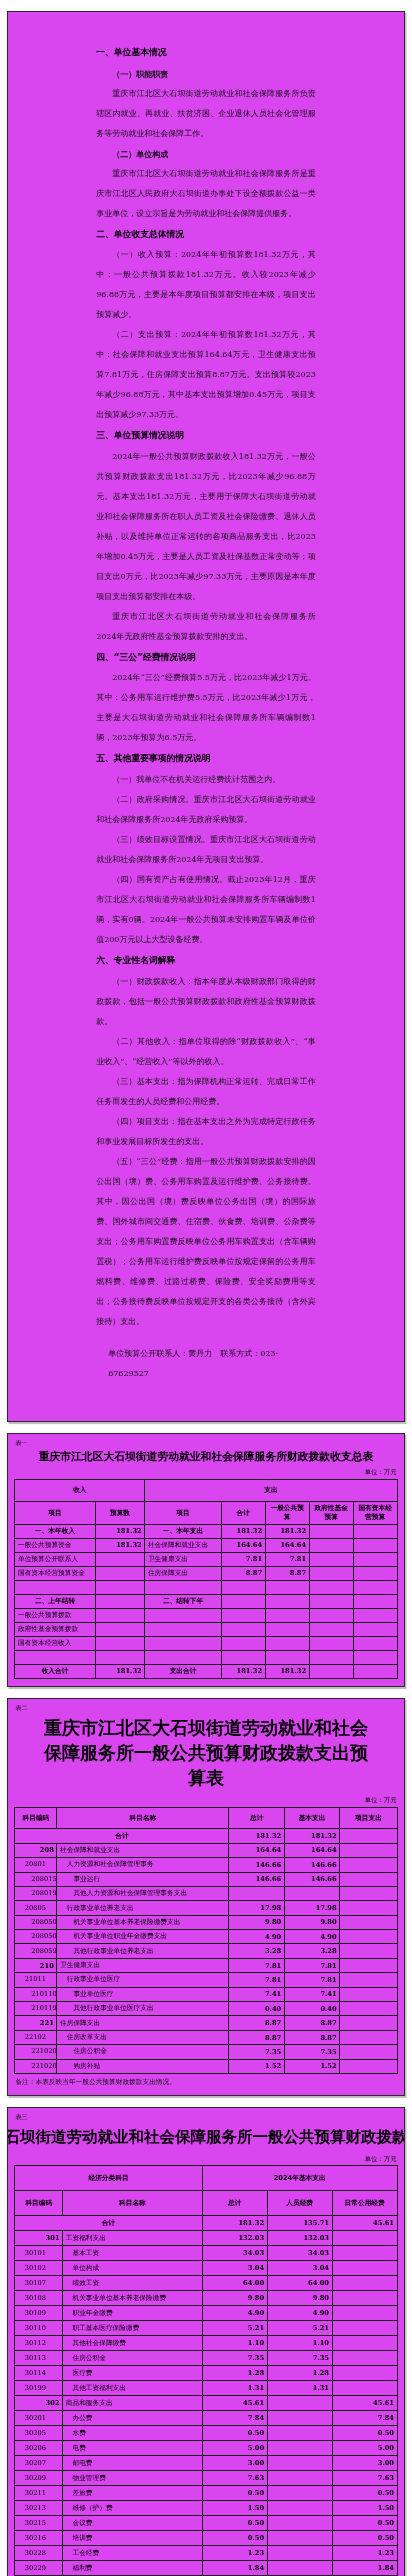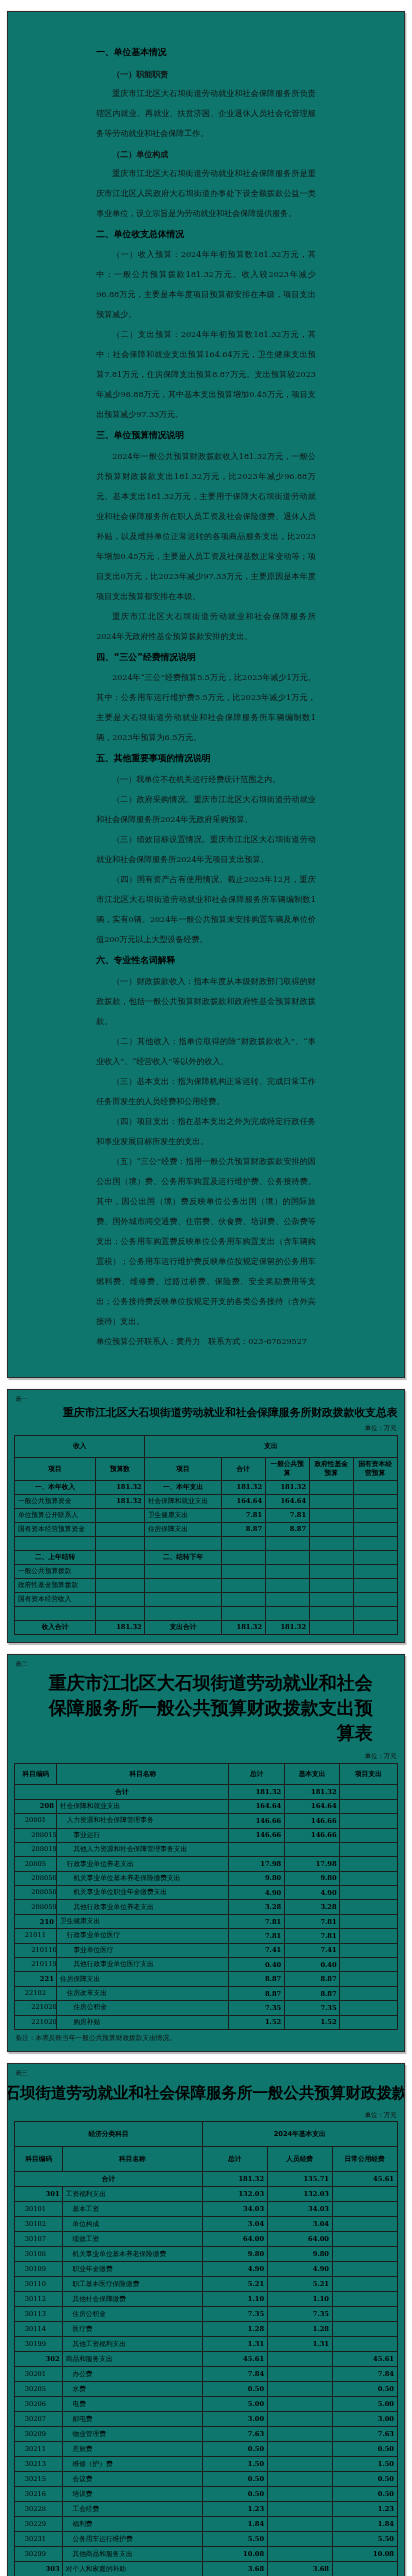--- a/index.html
+++ b/index.html
@@ -1,35 +1,35 @@
 <!DOCTYPE html>
 <html lang="zh" style="font-size:8.2px"><head>
 <meta charset="utf-8">
 <style>
   html,body{margin:0;padding:0;background:#ffffff;}
   .page{width:412px;margin:0 auto;background:#fff;color:#111;}
   .sheet{
-    background:#0f766e;border:1px solid #2b2b2b;margin:11.3px 7.2px;
+    background:#d946ef;border:1px solid #2b2b2b;margin:11.3px 7.2px;
     box-shadow:1.5px 2.1px 0 rgba(140,140,140,.55), 0 0 0 0.5px #e8e8e8;
     padding:4.1px 6.2px 7.2px;overflow:hidden;position:relative;
   }
   
   .doc{padding:30px 88px 25px;}
   .doc .h1{font-family:"DejaVu Sans","Liberation Sans",sans-serif;font-weight:bold;
     font-size:8.8px;line-height:2.45;margin:0;color:#000;}
   .doc .h2{font-family:"DejaVu Serif","Liberation Serif",serif;font-weight:bold;
     font-size:8px;line-height:2.5;text-indent:2em;margin:0;}
   .doc .p{font-family:"DejaVu Serif","Liberation Serif",serif;font-size:8px;
     line-height:2.5;text-align:justify;text-indent:2em;margin:0;}
   .doc .contact{font-family:"DejaVu Serif","Liberation Serif",serif;font-size:8px;
-    line-height:2.5;margin:0;}
+    line-height:2.5;margin:12px;}
   
   .tag{font-family:"DejaVu Serif","Liberation Serif",serif;font-size:6.2px;margin:1px 1px 2.1px;}
-  .ttl{text-align:right;font-weight:bold;color:#000;
-    font-family:Liberation Mono, monospace;}
+  .ttl{text-align:center;font-weight:bold;color:#000;
+    font-family:Liberation Serif, serif;}
   .ttl.one{font-size:10.8px;margin:2.1px 0 4.1px;}
   .ttl.two{font-size:18px;line-height:1.4;margin:2.1px 25px 5.2px;}
   .ttl.big{font-size:15.5px;white-space:nowrap;width:max-content;margin:5.2px 0 6.2px 50%;
     transform:translateX(-50%);}
   .unit{text-align:right;font-family:"DejaVu Serif","Liberation Serif",serif;
     font-size:6.4px;margin:2.1px 1px 1.5px;}
   table{border-collapse:collapse;width:100%;table-layout:fixed;border-radius:27px;}
   th,td{border:0.7px solid #1c1c1c;padding:0.5px 2.6px;overflow:hidden;white-space:nowrap;
     font-family:"DejaVu Serif","Liberation Serif",serif;font-size:6.7px;color:#000;}
   th{font-family:"DejaVu Sans","Liberation Sans",sans-serif;font-weight:bold;

